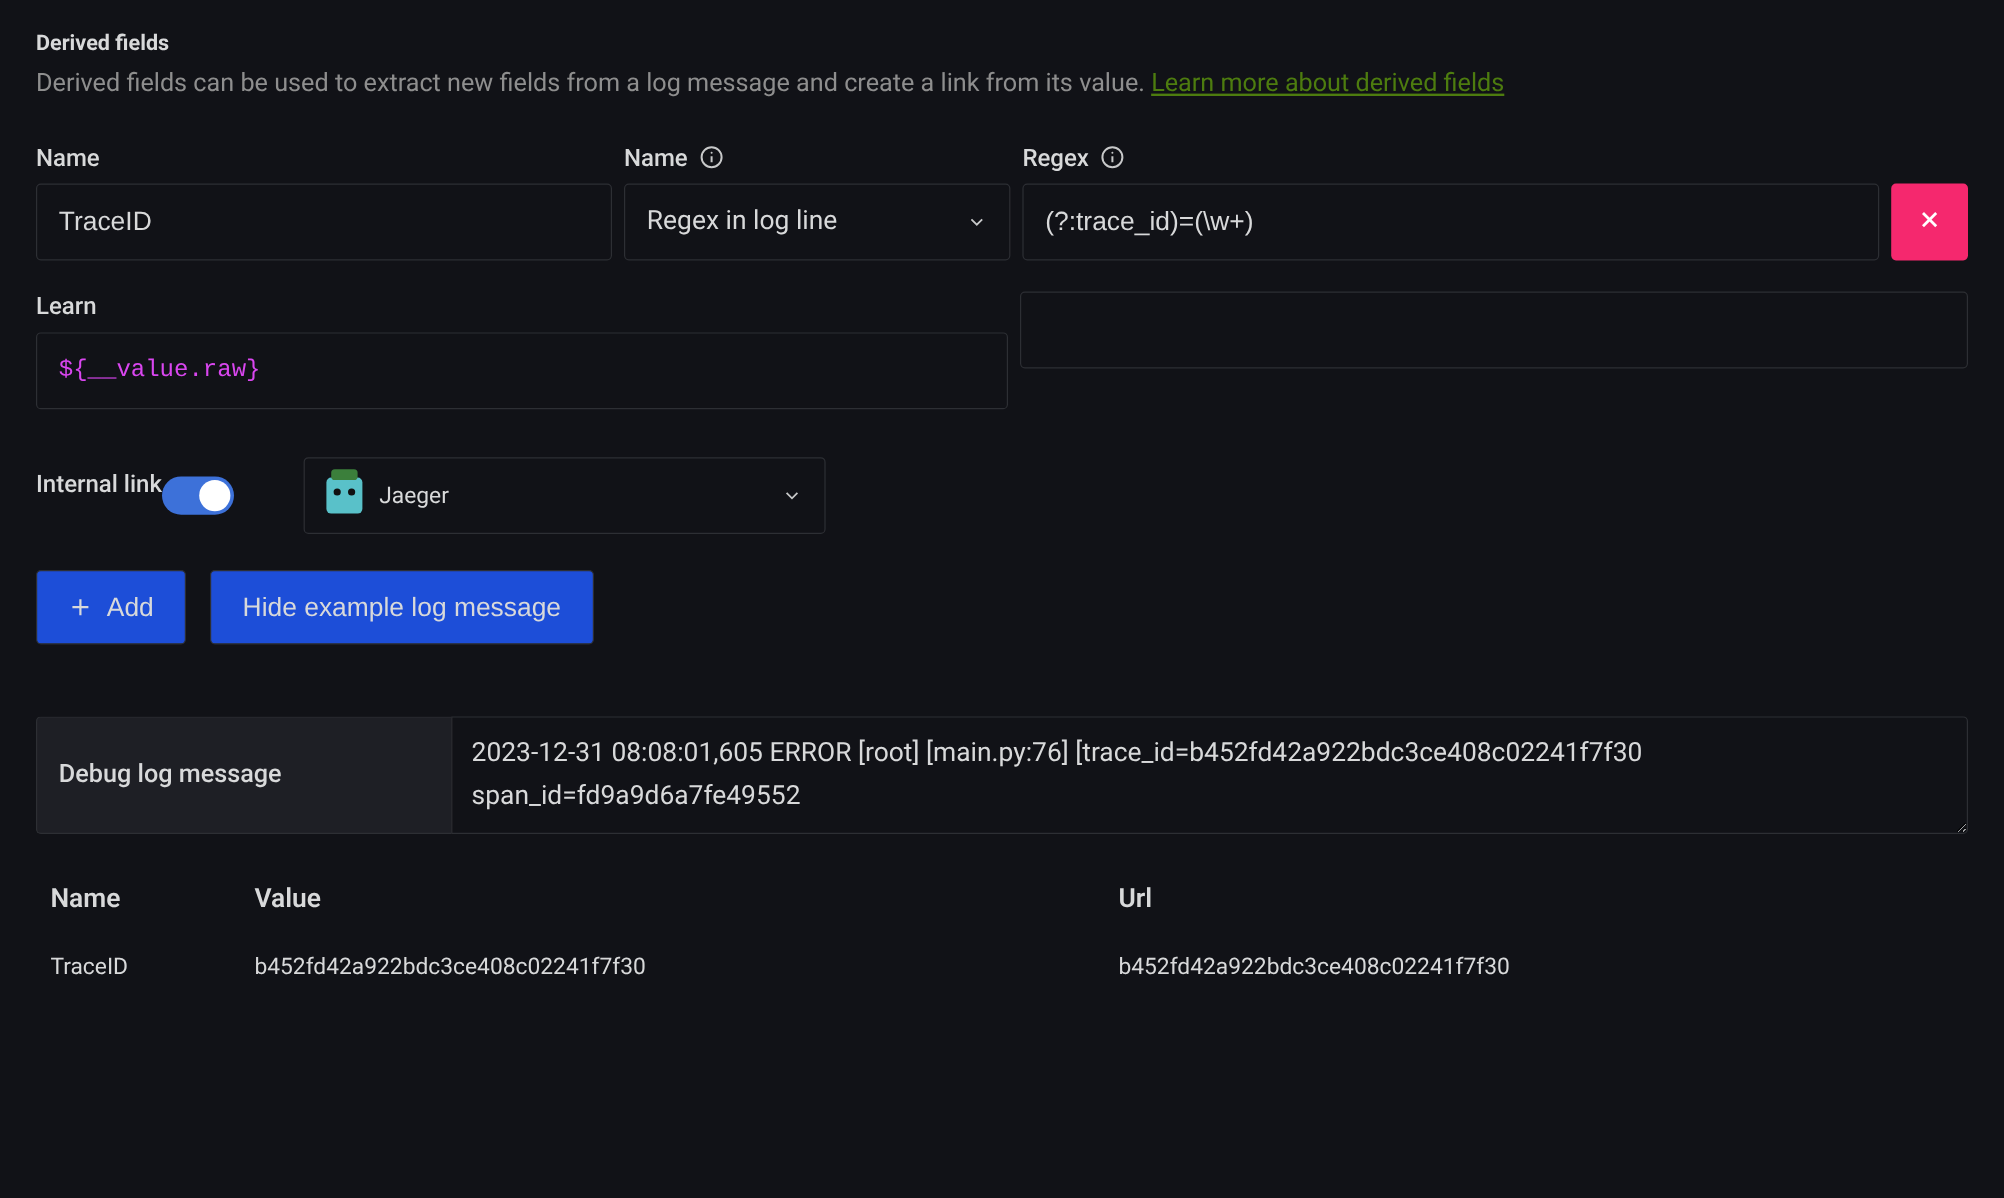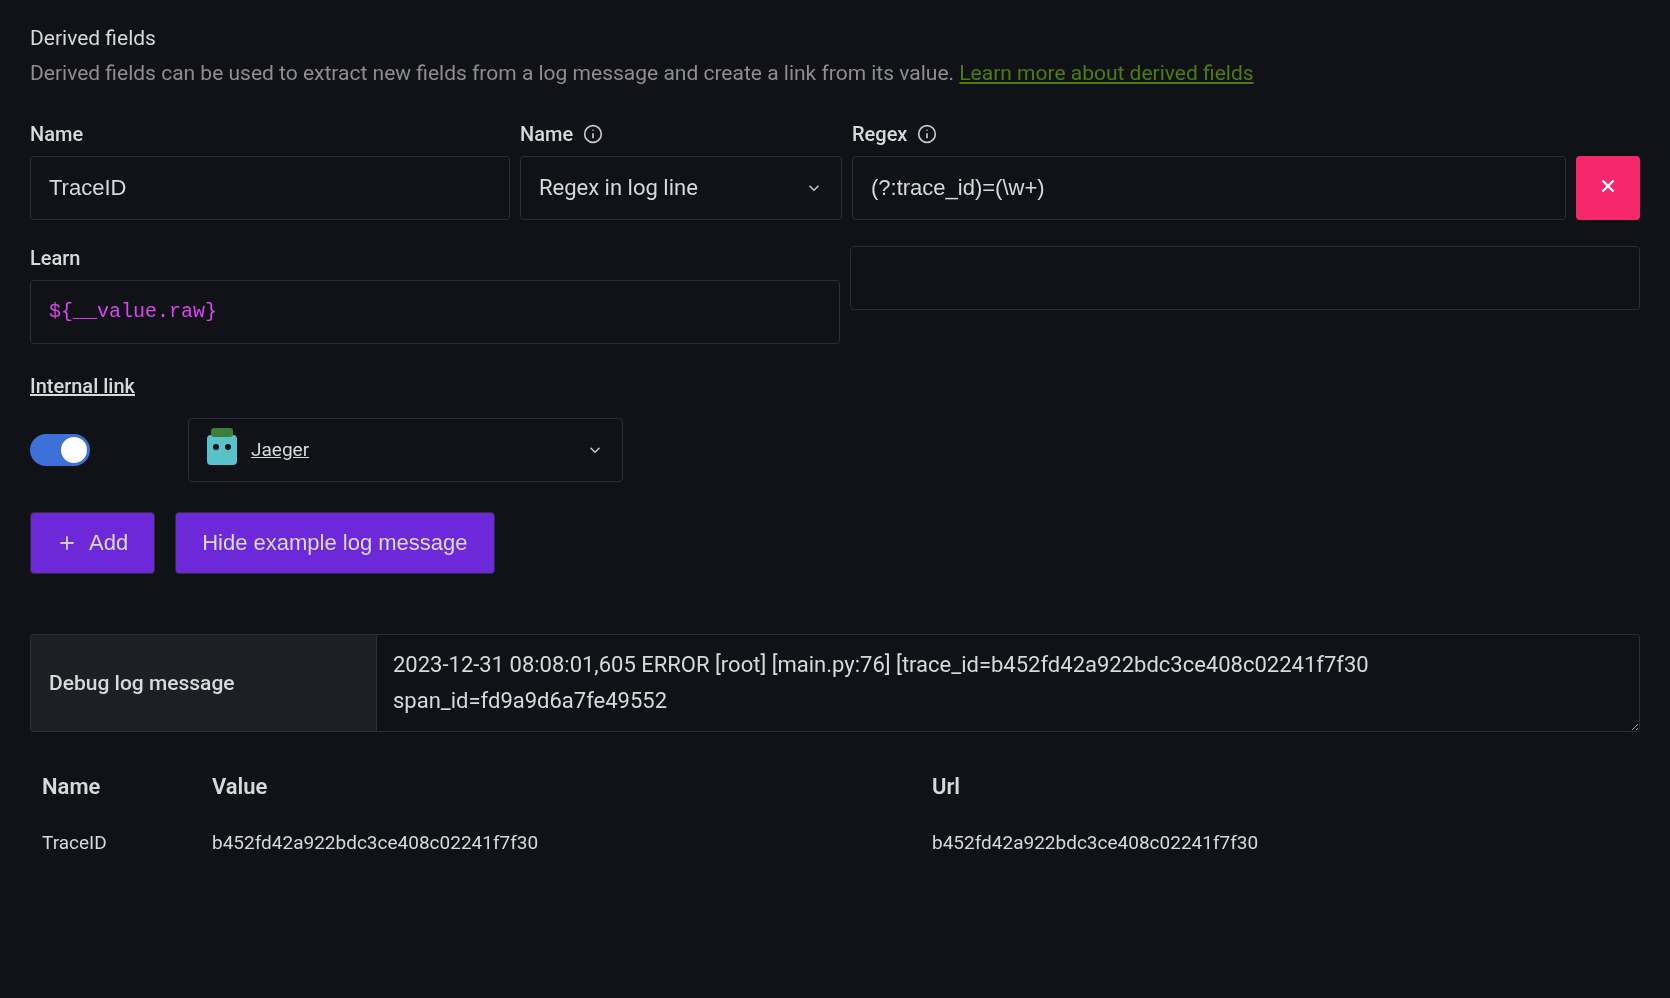--- a/index.html
+++ b/index.html
@@ -8,22 +8,22 @@
     height: 998px;
     background: #111217;
     color: #d8d9da;
     font-family: -apple-system, BlinkMacSystemFont, "Segoe UI", Roboto, Helvetica, Arial, sans-serif;
     font-size: 19px;
   }
   .page {
     padding: 26px 30px;
   }
   .section-title {
-    font-size: 21px;
-    font-weight: 400;
+    font-size: 18px;
+    font-weight: 700;
     color: #d8d9da;
     margin-bottom: 8px;
   }
   .section-desc {
     font-size: 21px;
     color: #8e8e8e;
     line-height: 1.5;
     margin-bottom: 32px;
   }
   .section-desc a {
@@ -71,22 +71,22 @@
     display: flex; align-items: center; justify-content: center;
     cursor: pointer;
     color: #fff;
   }
   .row2 {
     display: flex; flex-direction: row; gap: 10px; margin-bottom: 30px;
   }
   .query-col { width: 810px; }
   .url-col   { flex: 1; }
   .mono { font-family: Liberation Mono, monospace; color:#d946ef; font-size:20px; }
-  .internal-row { display:flex; flex-direction: column; margin-bottom: 30px; text-decoration: underline; }
-  .ilink-ctrl { display:flex; align-items:center; gap:98px; margin-top:10px; }
+  .internal-row { display:flex; margin-bottom: 30px; }
+  .ilink-ctrl { display:flex; align-items:center; gap:58px; margin-top:10px; }
   .toggle {
     position: relative; width: 60px; height: 32px;
     background:#3d71d9; border-radius: 32px; cursor:pointer;
   }
   .toggle .knob {
     position:absolute; right:3px; top:3px; width:26px; height:26px;
     background:#fff; border-radius:50%;
   }
   .ds-select {
     display:flex; align-items:center; justify-content:space-between;
@@ -97,21 +97,21 @@
     cursor:pointer;
   }
   .ds-left { display:flex; align-items:center; gap:14px; }
   .jaeger-logo { width:30px; height:30px; background:#59c1c9; border-radius:4px; position:relative; }
   .jaeger-logo::before { content:""; position:absolute; top:-7px; left:4px; width:22px; height:9px; background:#3b7f3b; border-radius:3px; }
   .jaeger-logo::after  { content:""; position:absolute; top:9px; left:6px; width:6px; height:6px; background:#111; border-radius:50%; box-shadow: 12px 0 #111; }
   .btn-row { display:flex; gap:20px; margin-bottom: 60px; }
   .btn {
     display:inline-flex; align-items:center; gap:12px;
     height: 62px; padding: 0 26px;
-    background:#6d28d9; border:1px solid #2d2f34; border-radius:4px;
+    background:#1d4ed8; border:1px solid #2d2f34; border-radius:4px;
     font-size:22px; font-weight:500; color:#d8d9da;
     cursor:pointer;
   }
   .plus { display:inline-flex; }
   .debug-row { display:flex; align-items:stretch; margin-bottom:26px; }
   .debug-label-box {
     width: 346px; background:#1e1f25; border:1px solid #2d2f34;
     border-right:none; border-radius:4px 0 0 4px;
     display:flex; align-items:center; padding:0 18px;
     font-size:21px; font-weight:500;

